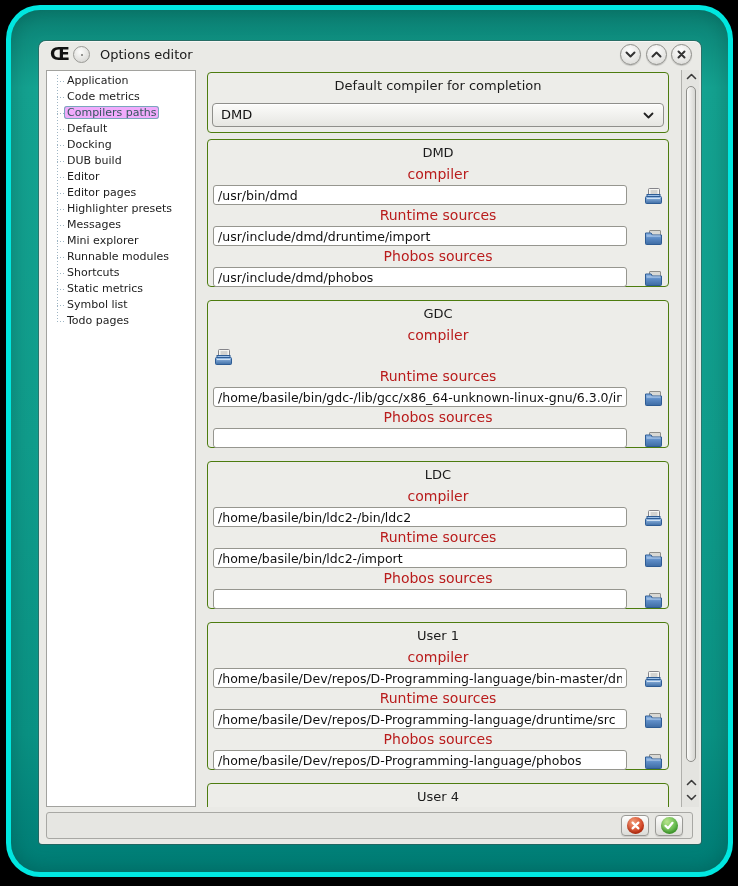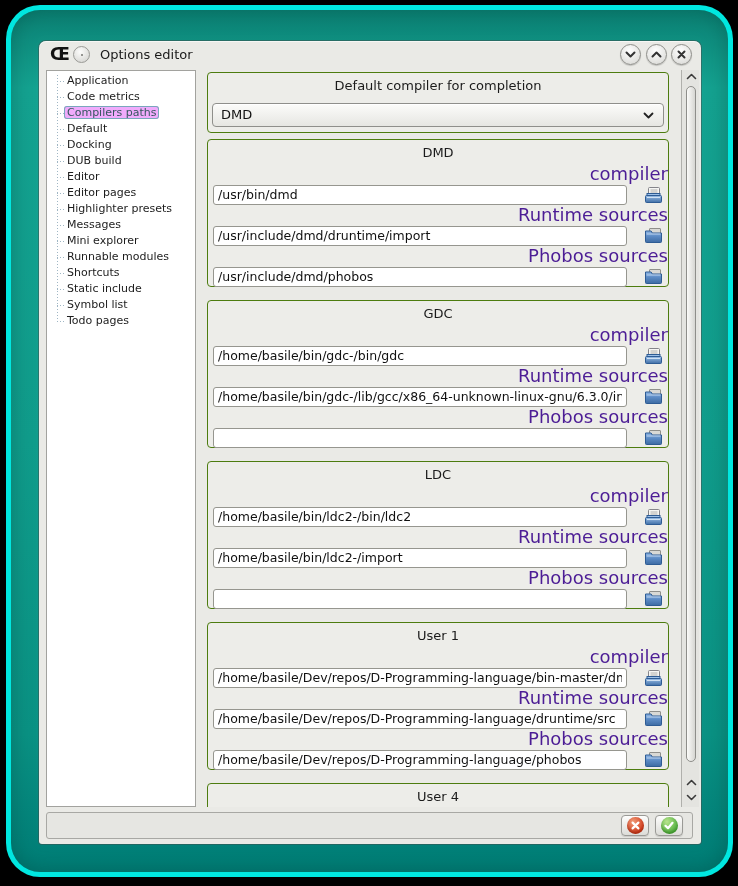--- a/index.html
+++ b/index.html
@@ -44,22 +44,22 @@
   .section,.group{box-sizing:border-box;margin:0 12px 0 2px;border:1px solid #4d7c0f;border-radius:4px;background:#EDEDE9;}
   .section{margin-top:2px;height:61px;}
   .section-title,.group-title{text-align:center;font-size:13px;color:#1b1b1b;padding-top:5px;height:19px;}
   .combo{margin:6px 4px 0 4px;height:24px;box-sizing:border-box;position:relative;cursor:default;
     border:1px solid #8f8f8b;border-radius:4px;background:linear-gradient(180deg,#fcfcfa,#e6e6e2);
     box-shadow:inset 0 1px 0 #fff;}
   .combo-value{line-height:22px;padding-left:8px;font-size:13px;color:#111;}
   .combo-chevron{position:absolute;right:9px;top:8px;}
   .group{margin-top:6px;height:148px;}
   .group + .group{margin-top:13px;}
-  .field-label{text-align:right;font-size:18px;color:#4c1d95;height:20px;line-height:20px;}
-  .field-row{display:flex;align-items:center;height:21px;padding:0 5px;gap:16px;}
+  .field-label{text-align:center;font-size:14px;color:#b91c1c;height:20px;line-height:20px;}
+  .field-row{display:flex;align-items:flex-end;height:21px;padding:0 5px;gap:16px;}
   .path-input{flex:1;min-width:0;height:20px;box-sizing:border-box;border:1px solid #96968f;border-radius:3px;
     background:#fff;font-family:inherit;font-size:12.5px;color:#111;padding:0 4px;outline:none;}
   .icon-btn{width:20px;height:18px;border:none;background:transparent;padding:0;
     display:flex;align-items:center;justify-content:center;cursor:default;}
   
   .scrollbar{position:absolute;left:642px;top:29px;width:18px;height:737px;box-sizing:border-box;
     background:#E4E4E0;border-left:1px solid #b0b0ac;}
   .sb-arrow{position:absolute;left:1px;right:0;display:flex;justify-content:center;background:transparent;border:none;padding:0;}
   .sb-up-top{top:3px}.sb-up-bot{bottom:21px}.sb-down-bot{bottom:6px}
   .sb-thumb{position:absolute;left:4px;right:3px;top:16px;height:676px;box-sizing:border-box;
@@ -126,21 +126,21 @@
         <div class="side-item"><span class="side-label">Default</span></div>
         <div class="side-item"><span class="side-label">Docking</span></div>
         <div class="side-item"><span class="side-label">DUB build</span></div>
         <div class="side-item"><span class="side-label">Editor</span></div>
         <div class="side-item"><span class="side-label">Editor pages</span></div>
         <div class="side-item"><span class="side-label">Highlighter presets</span></div>
         <div class="side-item"><span class="side-label">Messages</span></div>
         <div class="side-item"><span class="side-label">Mini explorer</span></div>
         <div class="side-item"><span class="side-label">Runnable modules</span></div>
         <div class="side-item"><span class="side-label">Shortcuts</span></div>
-        <div class="side-item"><span class="side-label">Static include</span></div>
+        <div class="side-item"><span class="side-label">Static metrics</span></div>
         <div class="side-item"><span class="side-label">Symbol list</span></div>
         <div class="side-item"><span class="side-label">Todo pages</span></div>
       </div>
 
       <div class="scrollpanel">
 
         <div class="section">
           <div class="section-title">Default compiler for completion</div>
           <div class="combo">
             <div class="combo-value">DMD</div>
@@ -187,21 +187,20 @@
                 <line x1="1.6" y1="6" x2="15.4" y2="6" stroke="#bcd2ec"></line>
               </svg>
             </button>
           </div>
         </div>
 
         <div class="group">
           <div class="group-title">GDC</div>
           <div class="field-label">compiler</div>
           <div class="field-row">
-            <input class="path-input" value="/home/basile/bin/gdc-/bin/gdc" style="">
             <button class="icon-btn">
               <svg width="17" height="16" viewBox="0 0 17 16">
                 <rect x="3.5" y="0.5" width="11" height="9" rx="1" fill="#f6f6f3" stroke="#85858a"></rect>
                 <line x1="5.5" y1="3" x2="12.5" y2="3" stroke="#b0b0ae"></line>
                   <line x1="5.5" y1="5" x2="12.5" y2="5" stroke="#b0b0ae"></line>
                 <rect x="2" y="6.5" width="13" height="3" fill="#9cc0e8" stroke="#2e5c94"></rect>
                 <rect x="0.5" y="8.5" width="16" height="7" rx="1" fill="url(#gTray)" stroke="#2e5c94"></rect>
                 <line x1="2" y1="10.5" x2="15" y2="10.5" stroke="#cfe0f2"></line>
               </svg>
             </button>

